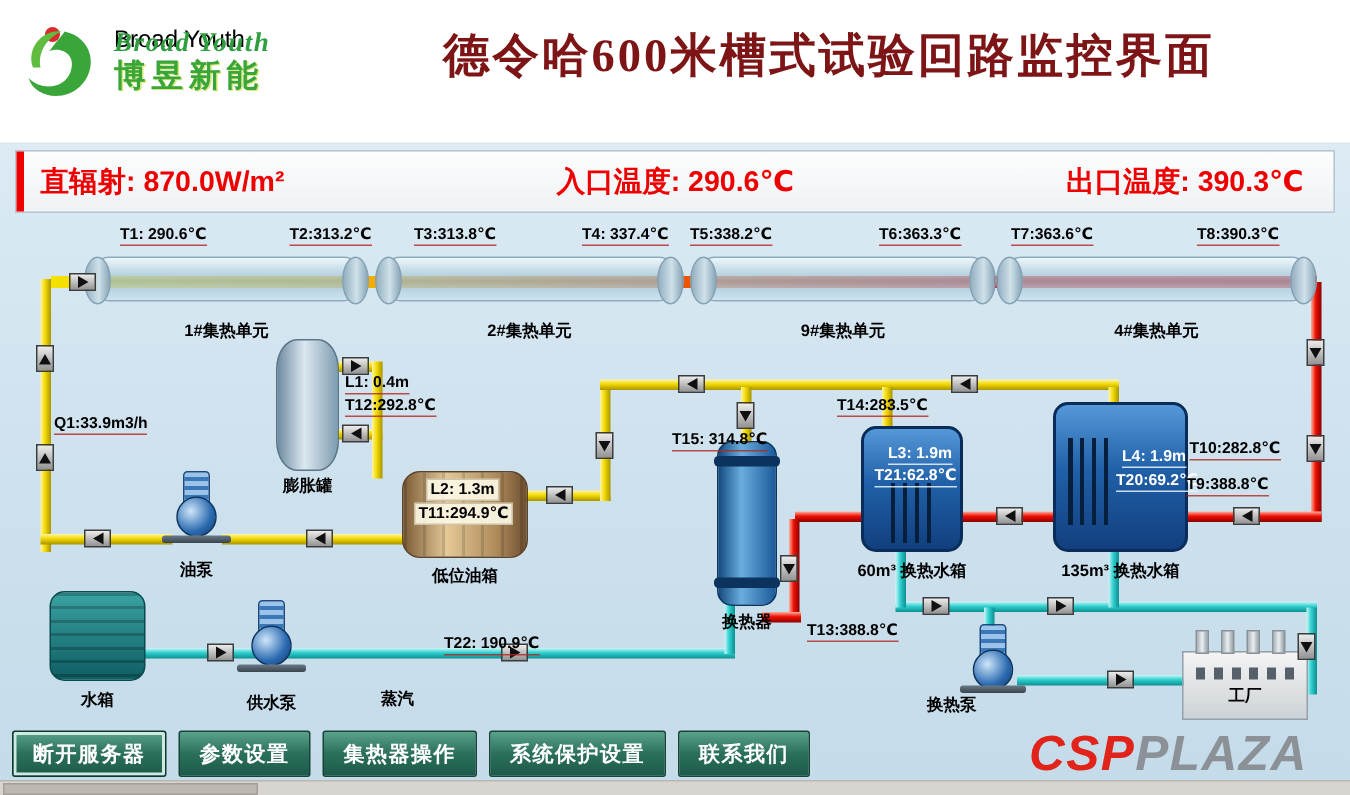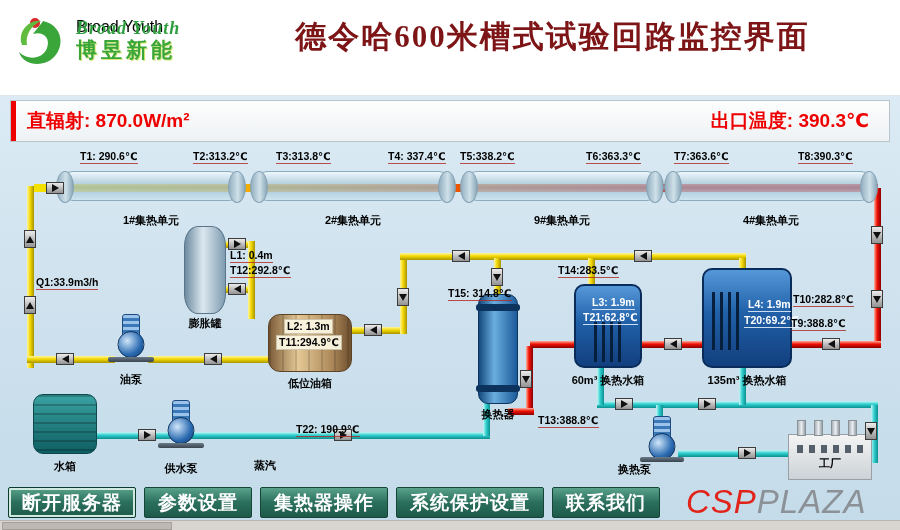--- a/index.html
+++ b/index.html
@@ -76,26 +76,26 @@
   .pump .base{position:absolute;bottom:0;left:0;width:100%;height:5px;border-radius:2px;
       background:linear-gradient(180deg,#6a7a88,#39444e)}
   .factory{position:absolute;border:1px solid #97a0a6;z-index:4;
       background:linear-gradient(180deg,#f4f4f4,#ccd2d6)}
   .chimney{position:absolute;top:-15px;width:9px;height:16px;border:1px solid #8a9298;
       background:linear-gradient(90deg,#aab2b8,#eaeef1 50%,#98a2a8)}
   .fwin{position:absolute;left:8px;top:10px;width:68px;height:8px;
       background:repeating-linear-gradient(90deg,#55606a 0 6px,transparent 6px 12px)}
   
   .toolbar{position:absolute;left:8px;top:487px;display:flex;gap:8px}
-  .tbtn{height:31px;padding:0 13px;border:1px solid #164538;border-radius:2px;color:#fff;font-weight:bold;font-size:19px;
+  .tbtn{height:31px;padding:0 13px;border:1px solid #164538;border-radius:2px;color:#fff;font-weight:bold;font-size:14px;
       background:linear-gradient(180deg,#5aa28b,#2a6f5c 50%,#1e5a49);display:flex;align-items:center;cursor:pointer;
       letter-spacing:1px;white-space:nowrap}
   .tbtn.active{border:1px solid #0c3a2e;box-shadow:0 0 0 2px #cfe9df inset}
   
-  .csp-logo{position:absolute;left:686px;top:483px;font-style:italic;font-weight:normal;font-size:33px;letter-spacing:1px;z-index:8}
+  .csp-logo{position:absolute;left:686px;top:483px;font-style:italic;font-weight:bold;font-size:33px;letter-spacing:1px;z-index:8}
   .csp-red{color:#e2231a}
   .csp-gray{color:#8b9196}
   
   .hscroll{position:absolute;left:0;top:520px;width:900px;height:10px;background:#d8d5d0;border-top:1px solid #b9b6b0}
   .hthumb{position:absolute;left:2px;top:1px;width:170px;height:8px;background:#bdb9b2;border:1px solid #a39f98}
 </style>
 </head>
 <body>
 
 <div class="header">
@@ -109,20 +109,24 @@
   <div class="abs" style="left:76px;top:18px">Broad Youth</div>
   <div class="abs brand-name" style="left:76px;top:18px">Broad Youth</div>
   <div class="abs brand-cn" style="left:76px;top:36px">博昱新能</div>
   <div class="main-title">德令哈600米槽式试验回路监控界面</div>
 </div>
 
 <div class="status">
   <div class="stat">
     <span>直辐射:</span>
     <span>870.0W/m²</span>
+  </div>
+  <div class="stat">
+    <span>入口温度:</span>
+    <span>290.6℃</span>
   </div>
   <div class="stat">
     <span>出口温度:</span>
     <span>390.3℃</span>
   </div>
 </div>
 
 <div class="hdr-strip"></div>
 <div class="pipe pv oil-v" style="left:27px;top:186px;height:182px"></div>
 <div class="pipe ph oil-h" style="left:27px;top:356px;width:88px"></div>

